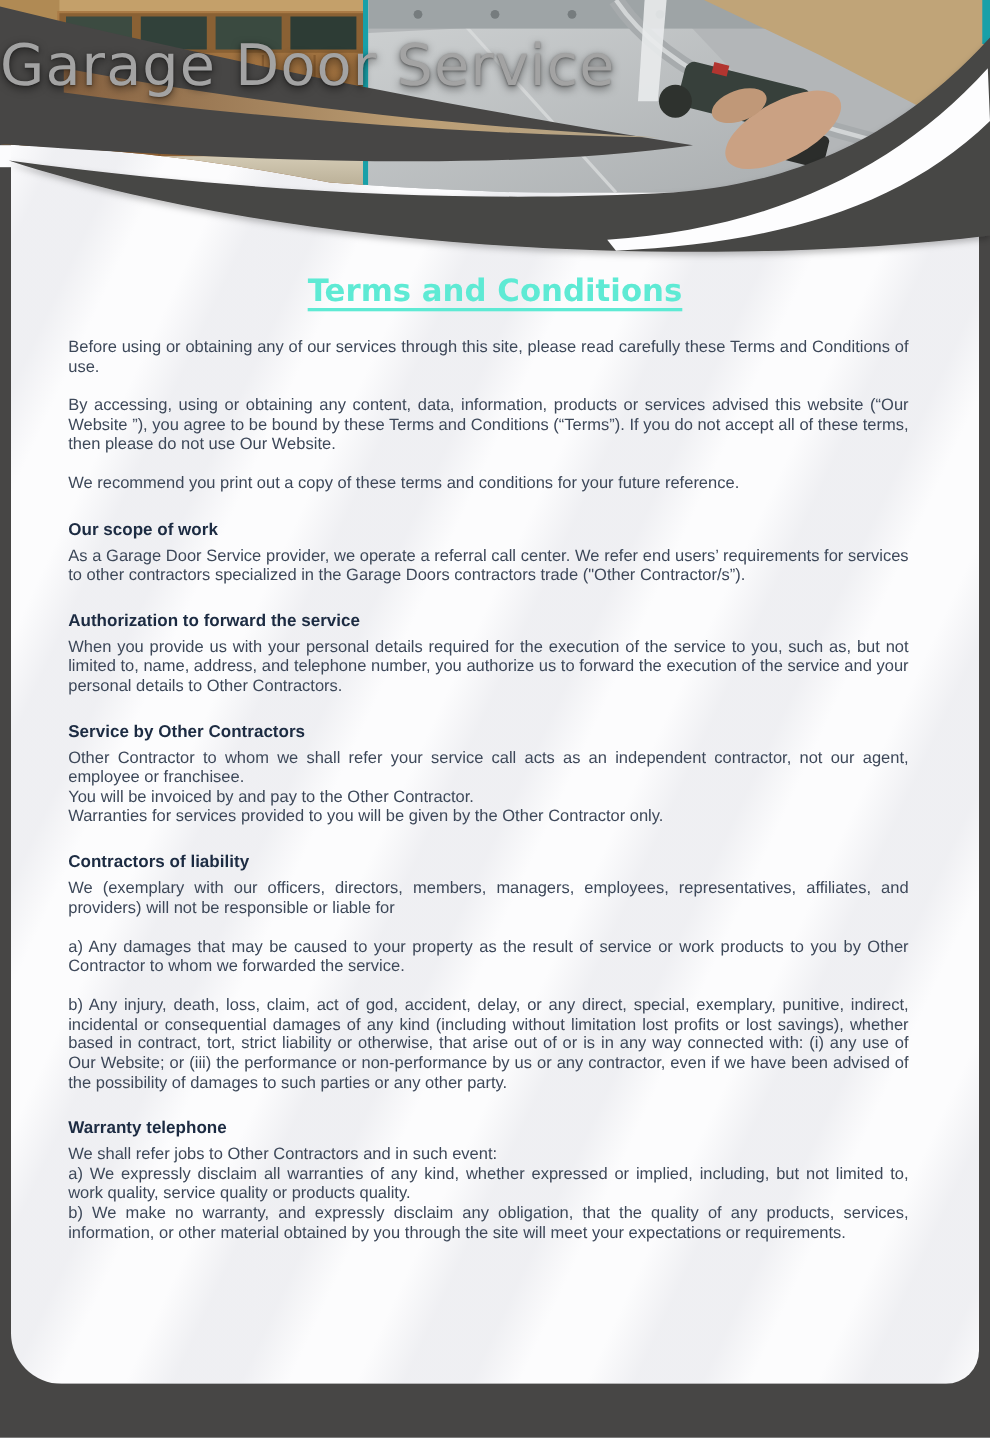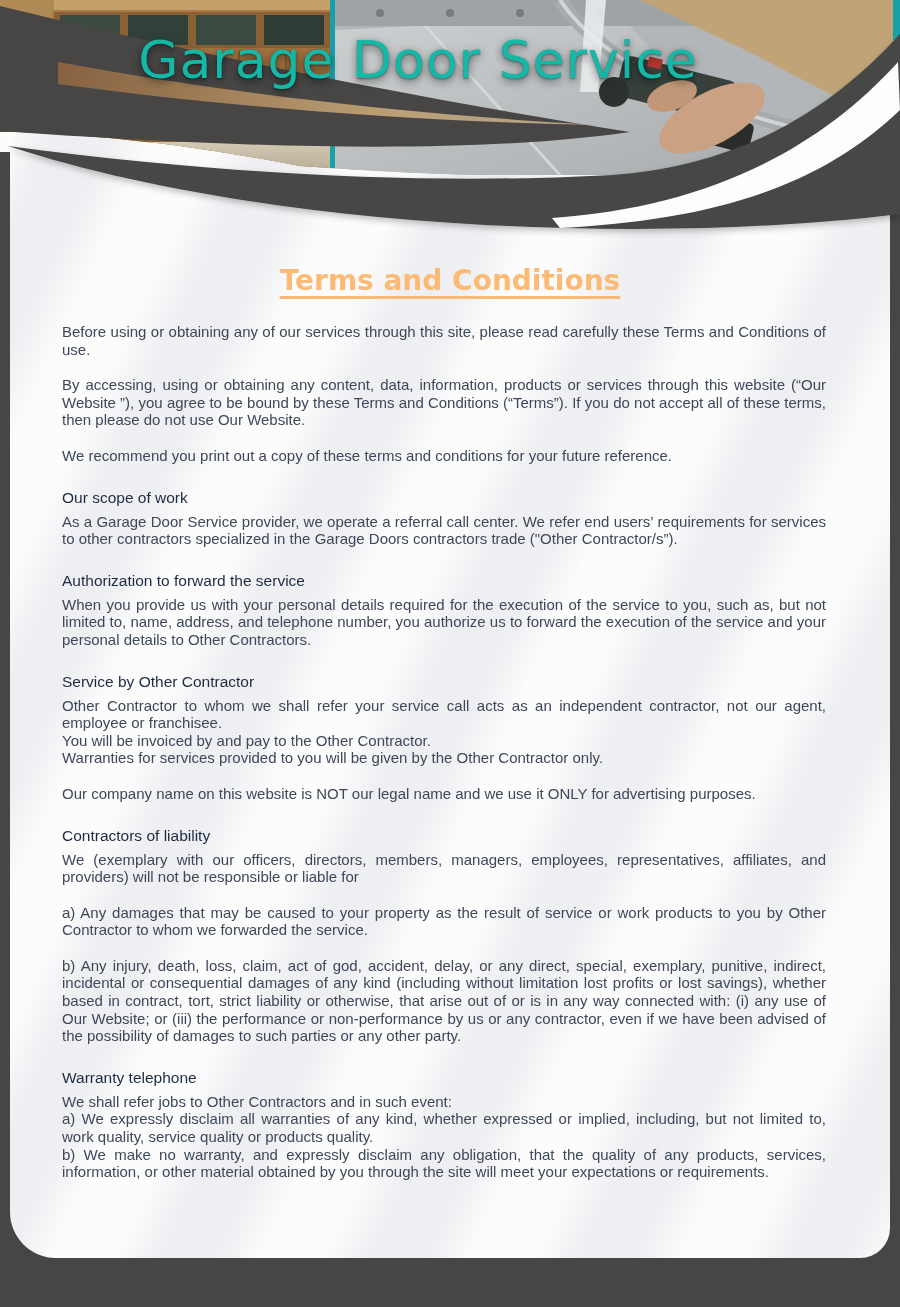--- a/index.html
+++ b/index.html
@@ -24,51 +24,51 @@
       #fcfcfd;
     border-radius:0 0 30px 46px;
   }
   
   .header{
     position:absolute; top:0; left:0; width:900px; height:250px;
   }
   .header svg{display:block;}
   .hero-title{
     position:absolute; top:30px; left:0; width:836px;
-    text-align:center;
+    text-align:left;
     font-family:"DejaVu Sans", sans-serif;
     font-size:52px; font-weight:400; letter-spacing:1px;
-    color:#14b8a6;
+    color:#a3a3a3;
     text-shadow:0 3px 8px rgba(0,0,0,.55), 0 1px 2px rgba(0,0,0,.4);
   }
   .content{
     position:absolute; left:10px; right:10px; top:0;
     padding:248px 52px 20px 52px;
     box-sizing:border-box;
   }
   .page-title{
-    margin:16px 0 26px 0;
+    margin:0 0 26px 0;
     text-align:center;
     font-family:"DejaVu Sans", sans-serif;
-    font-size:28px; font-weight:bold; color:#fdba74;
+    font-size:28px; font-weight:bold; color:#5eead4;
     text-decoration:underline;
     text-decoration-thickness:3px;
     text-underline-offset:6px;
   }
   .para{
     margin:0 12px 18px 0;
     font-size:15px; line-height:17.6px;
     color:var(--text,#3d4859);
     text-align:justify;
     white-space:pre-line;
   }
   .sec-heading{
     margin:24px 0 6px 0;
     font-size:15.5px; line-height:18px;
-    font-weight:normal; color:var(--heading,#1c2b42);
+    font-weight:bold; color:var(--heading,#1c2b42);
   }
 </style>
 </head>
 <body style="--dark: #474645; --heading: #1c2b42; --text: #3d4859;">
 
 <div class="panel"></div>
 
 <div class="header">
   <svg width="900" height="250" viewBox="0 0 900 250">
     <defs>
@@ -166,33 +166,32 @@
 
     <path d="M552,218 C700,208 815,154 898,62 L900,110 C815,192 700,221 560,228 Z" fill="#fdfdfe"></path>
   </svg>
   <div class="hero-title">Garage Door Service</div>
 </div>
 
 <div class="content">
   <h1 class="page-title">Terms and Conditions</h1>
   <div id="intro">
       <p class="para">Before using or obtaining any of our services through this site, please read carefully these Terms and Conditions of use.</p>
-      <p class="para">By accessing, using or obtaining any content, data, information, products or services through this website (“Our Website ”), you agree to be bound by these Terms and Conditions (“Terms”). If you do not accept all of these terms, then please do not use Our Website.</p>
+      <p class="para">By accessing, using or obtaining any content, data, information, products or services advised this website (“Our Website ”), you agree to be bound by these Terms and Conditions (“Terms”). If you do not accept all of these terms, then please do not use Our Website.</p>
       <p class="para">We recommend you print out a copy of these terms and conditions for your future reference.</p>
     </div>
   <div id="sections">
       <h2 class="sec-heading">Our scope of work</h2>
       <p class="para">As a Garage Door Service provider, we operate a referral call center. We refer end users’ requirements for services to other contractors specialized in the Garage Doors contractors trade ("Other Contractor/s”).</p>
       <h2 class="sec-heading">Authorization to forward the service</h2>
       <p class="para">When you provide us with your personal details required for the execution of the service to you, such as, but not limited to, name, address, and telephone number, you authorize us to forward the execution of the service and your personal details to Other Contractors.</p>
-      <h2 class="sec-heading">Service by Other Contractor</h2>
+      <h2 class="sec-heading">Service by Other Contractors</h2>
       <p class="para">Other Contractor to whom we shall refer your service call acts as an independent contractor, not our agent, employee or franchisee.
 You will be invoiced by and pay to the Other Contractor.
 Warranties for services provided to you will be given by the Other Contractor only.</p>
-      <p class="para">Our company name on this website is NOT our legal name and we use it ONLY for advertising purposes.</p>
       <h2 class="sec-heading">Contractors of liability</h2>
       <p class="para">We (exemplary with our officers, directors, members, managers, employees, representatives, affiliates, and providers) will not be responsible or liable for</p>
       <p class="para">a) Any damages that may be caused to your property as the result of service or work products to you by Other Contractor to whom we forwarded the service.</p>
       <p class="para">b) Any injury, death, loss, claim, act of god, accident, delay, or any direct, special, exemplary, punitive, indirect, incidental or consequential damages of any kind (including without limitation lost profits or lost savings), whether based in contract, tort, strict liability or otherwise, that arise out of or is in any way connected with: (i) any use of Our Website; or (iii) the performance or non-performance by us or any contractor, even if we have been advised of the possibility of damages to such parties or any other party.</p>
       <h2 class="sec-heading">Warranty telephone</h2>
       <p class="para">We shall refer jobs to Other Contractors and in such event:
 a) We expressly disclaim all warranties of any kind, whether expressed or implied, including, but not limited to, work quality, service quality or products quality.
 b) We make no warranty, and expressly disclaim any obligation, that the quality of any products, services, information, or other material obtained by you through the site will meet your expectations or requirements.</p>
     </div>
 </div>

